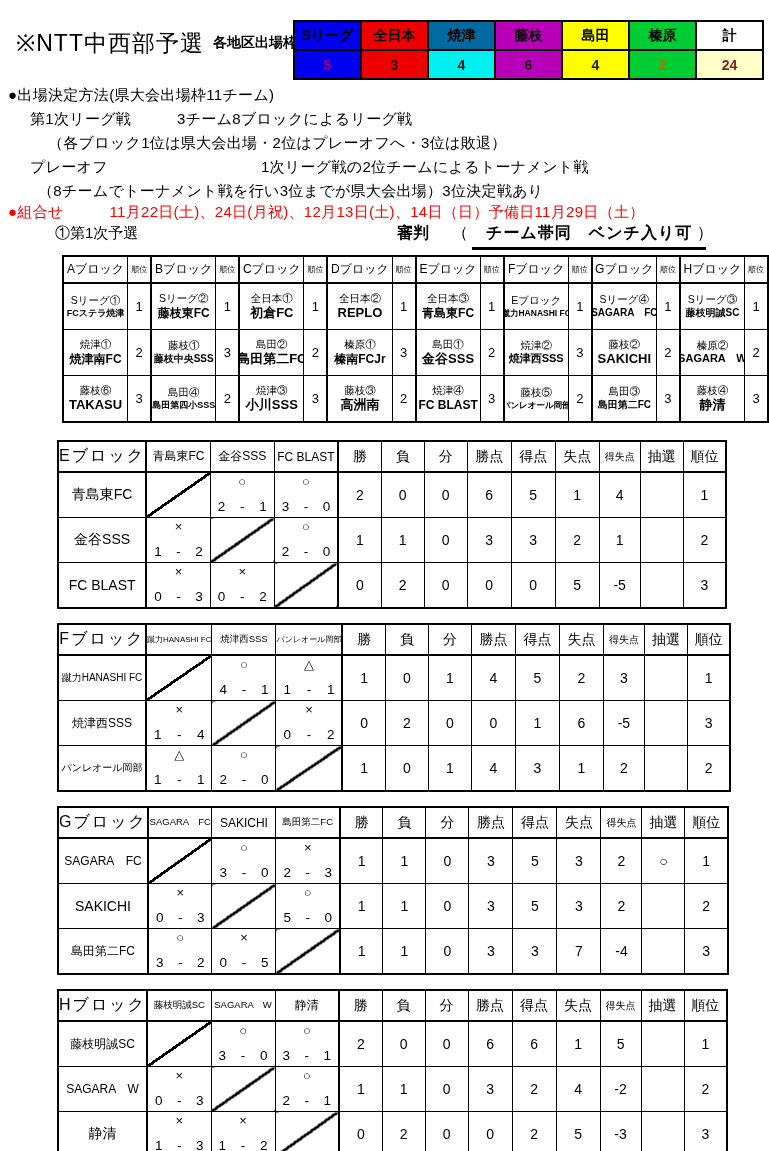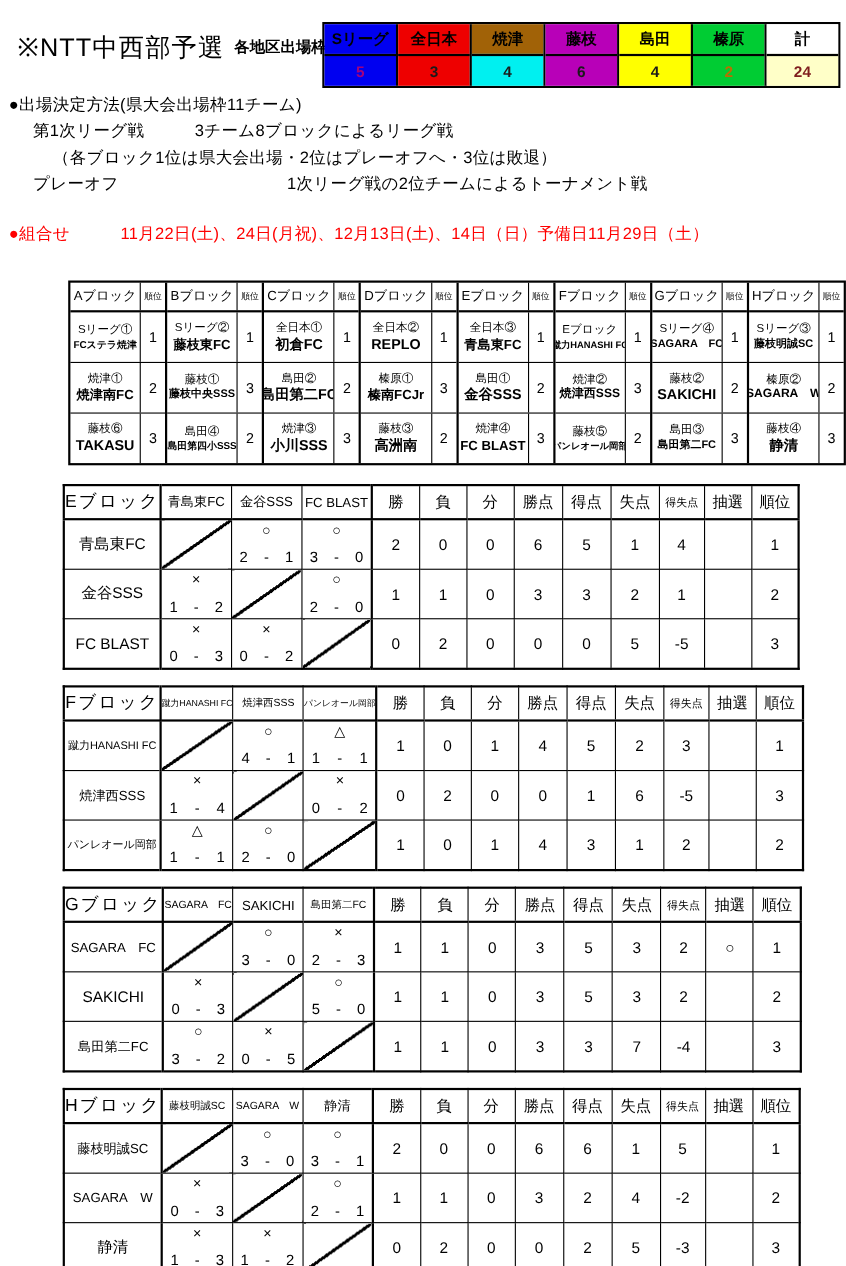--- a/index.html
+++ b/index.html
@@ -67,21 +67,21 @@
   <div class="quota">
       <div class="qcol">
         <div class="qcell qlabel" style="background: rgb(0, 0, 240);">Sリーグ</div>
         <div class="qcell qvalue" style="background: rgb(0, 0, 240); color: rgb(162, 0, 126);">5</div>
       </div>
       <div class="qcol">
         <div class="qcell qlabel" style="background: rgb(238, 0, 0);">全日本</div>
         <div class="qcell qvalue" style="background: rgb(238, 0, 0); color: rgb(26, 26, 26);">3</div>
       </div>
       <div class="qcol">
-        <div class="qcell qlabel" style="background: #a16207; font-family: Liberation Serif, serif;">焼津</div>
+        <div class="qcell qlabel" style="background: #0369a1; font-family: Liberation Serif, serif;">焼津</div>
         <div class="qcell qvalue" style="background: rgb(0, 240, 240); color: rgb(26, 26, 26);">4</div>
       </div>
       <div class="qcol">
         <div class="qcell qlabel" style="background: rgb(184, 0, 184);">藤枝</div>
         <div class="qcell qvalue" style="background: rgb(184, 0, 184); color: rgb(26, 26, 26);">6</div>
       </div>
       <div class="qcol">
         <div class="qcell qlabel" style="background: rgb(255, 255, 0);">島田</div>
         <div class="qcell qvalue" style="background: rgb(255, 255, 0); color: rgb(26, 26, 26);">4</div>
       </div>
@@ -92,22 +92,30 @@
       <div class="qcol">
         <div class="qcell qlabel" style="background: rgb(255, 255, 255);">計</div>
         <div class="qcell qvalue" style="background: rgb(255, 255, 200); color: #7f1d1d;">24</div>
       </div>
     </div>
 
   <div class="note n0">●出場決定方法(県大会出場枠11チーム)</div>
   <div class="note n1">第1次リーグ戦　　　3チーム8ブロックによるリーグ戦</div>
   <div class="note n2">（各ブロック1位は県大会出場・2位はプレーオフへ・3位は敗退）</div>
   <div class="note n3">プレーオフ　　　　　　　　　　1次リーグ戦の2位チームによるトーナメント戦</div>
+  <div class="note n4">（8チームでトーナメント戦を行い3位までが県大会出場）3位決定戦あり</div>
   <div class="note schedule">●組合せ　　　11月22日(土)、24日(月祝)、12月13日(土)、14日（日）予備日11月29日（土）</div>
 
+  <div class="roundline">
+    <span class="round">①第1次予選</span>
+    <span class="ref">審判</span>
+    <span class="po">（</span>
+    <span class="refv">チーム帯同　ベンチ入り可</span>
+    <span class="pc">）</span>
+  </div>
 
   <div class="blockgrid">
       <div class="block">
         <div class="bhead">
           <span class="bname">Aブロック</span>
           <span class="brank">順位</span>
         </div>
         <div class="brow">
           <div class="bteam">
             <div class="bleague">Sリーグ①</div>

